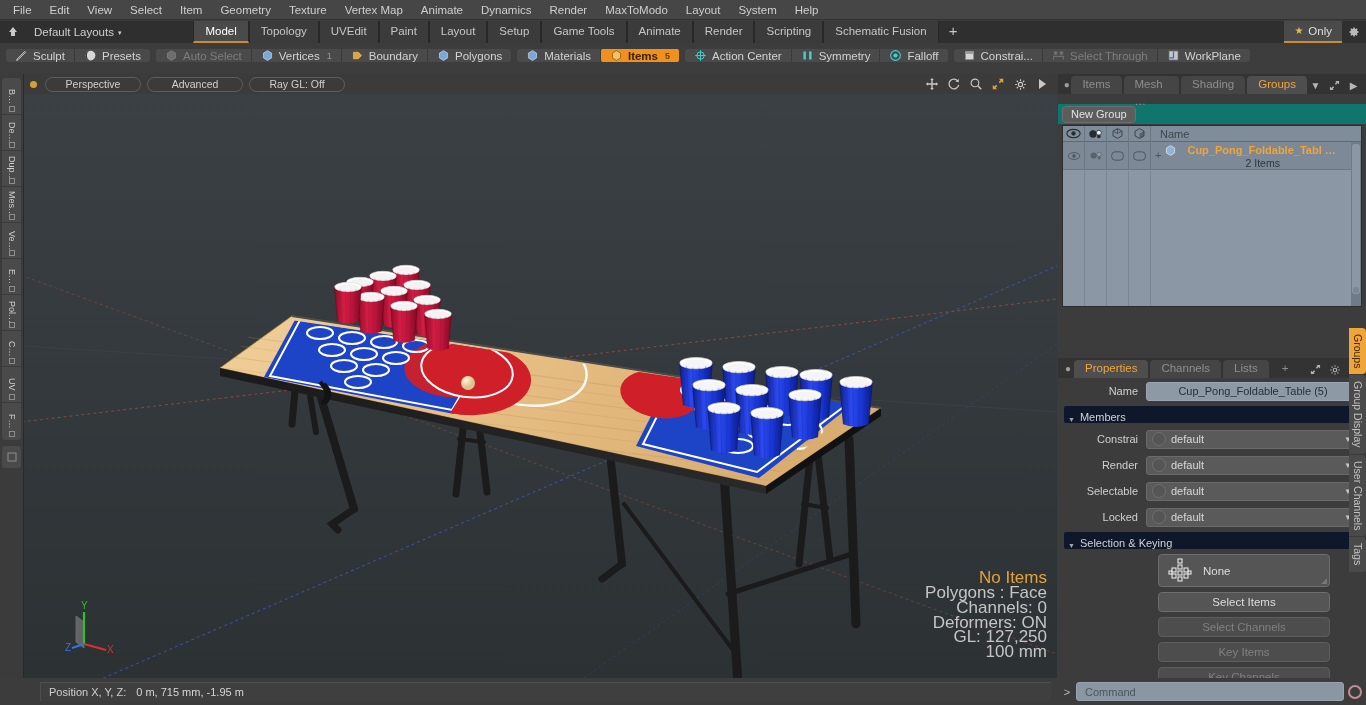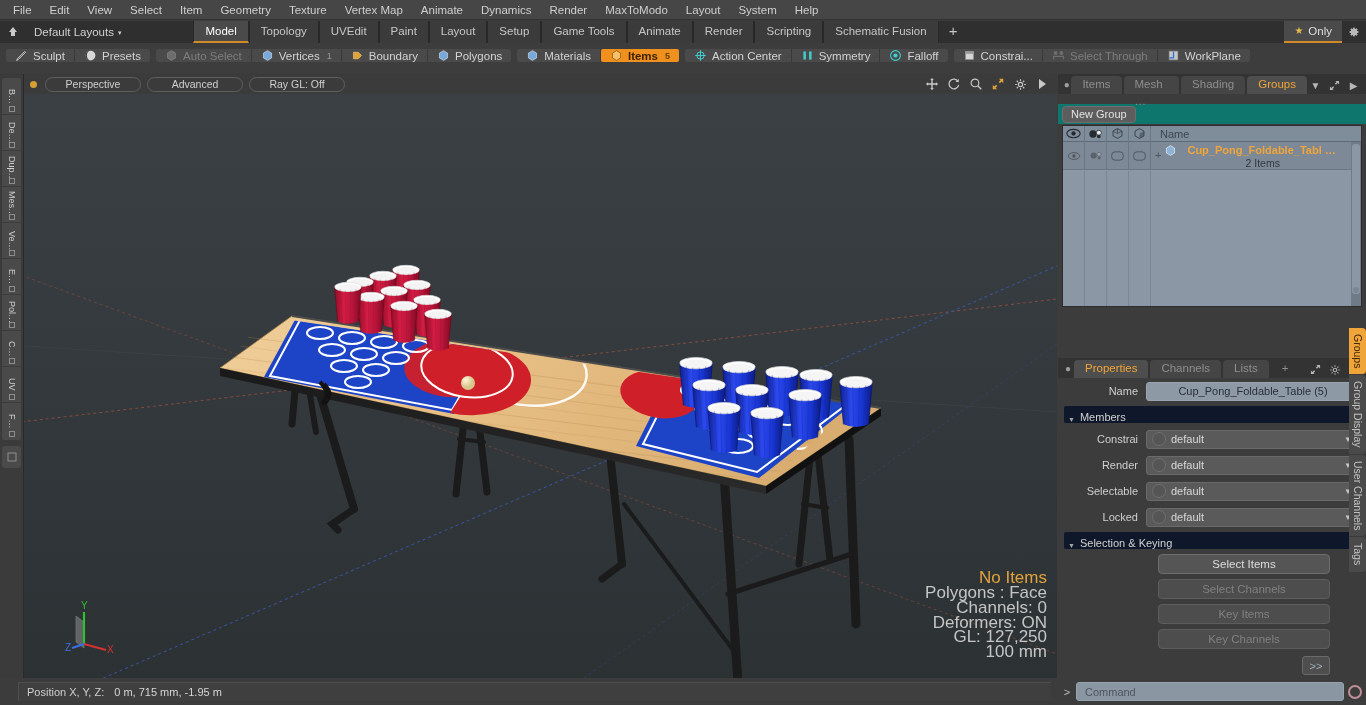--- a/index.html
+++ b/index.html
@@ -108,21 +108,21 @@
 
   
   .gizmo { position: absolute; left: 38px; bottom: 18px; width: 70px; height: 62px; }
 
   
   .statusbar {
     position: absolute; left: 0; top: 678px; width: 1057px; height: 27px; background: #3c3c3c;
     display: flex; align-items: center;
   }
   .sb-inner {
-    margin-left: 18px; height: 19px; flex: 1; margin-right: 6px;
+    margin-left: 40px; height: 19px; flex: 1; margin-right: 6px;
     background: #3f3f3f; border-top: 1px solid #4e4e4e; border-left: 1px solid #4e4e4e;
     display: flex; align-items: center; padding-left: 8px; font-size: 11px; color: #cfcfcf;
   }
   .sb-inner .lbl { color: #cfcfcf; }
   .sb-inner .val { margin-left: 10px; color: #d6d6d6; }
 
   
   .rpanel { position: absolute; left: 1058px; top: 74px; width: 308px; height: 604px; background: #3c3c3c; }
 
   .rp-tabrow { display: flex; align-items: flex-end; height: 20px; background: #333; padding-left: 4px; }
@@ -883,20 +883,39 @@
           <span class="dd-text">default</span>
           <span class="dd-caret">▼</span>
         </div>
       </div>
 
       <div class="section-hdr">
         <span class="tri">▼</span>
         <span>Selection &amp; Keying</span>
       </div>
 
+      <div class="sk-none">
+        <span>
+          <svg width="26" height="26" viewBox="0 0 26 26">
+            <g fill="none" stroke="#e8e8e8" stroke-width="1.1">
+              <rect x="11" y="2" width="4" height="4"></rect>
+              <rect x="11" y="8" width="4" height="4"></rect>
+              <rect x="5" y="11" width="4" height="4"></rect>
+              <rect x="11" y="14" width="4" height="4"></rect>
+              <rect x="17" y="11" width="4" height="4"></rect>
+              <rect x="5" y="17" width="4" height="4"></rect>
+              <rect x="11" y="20" width="4" height="4"></rect>
+              <rect x="17" y="17" width="4" height="4"></rect>
+              <rect x="2" y="14" width="3" height="3"></rect>
+              <rect x="21" y="14" width="3" height="3"></rect>
+            </g>
+          </svg>
+        </span>
+        <span style="font-size:11.5px;color:#dedede;">None</span>
+      </div>
 
       <div class="sk-btn">Select Items</div>
       <div class="sk-btn dim">Select Channels</div>
       <div class="sk-btn dim">Key Items</div>
       <div class="sk-btn dim">Key Channels</div>
       <div class="sk-arrow-row">
         <div class="sk-arrow">&gt;&gt;</div>
       </div>
     </div>
 

